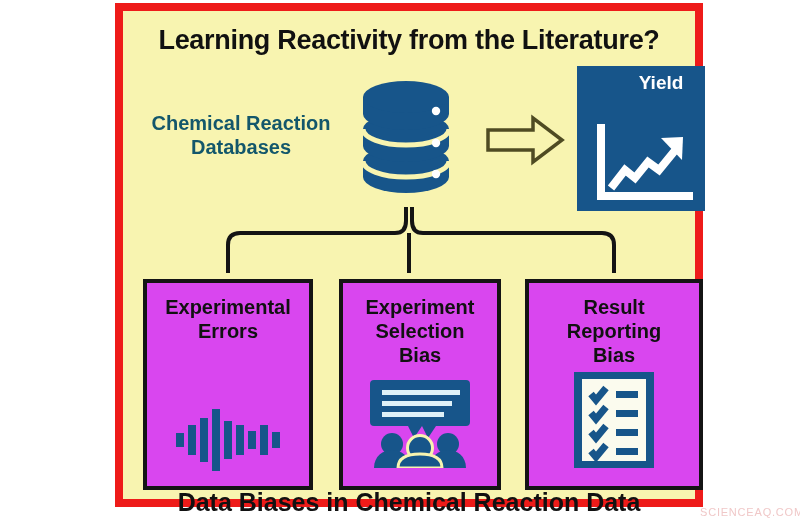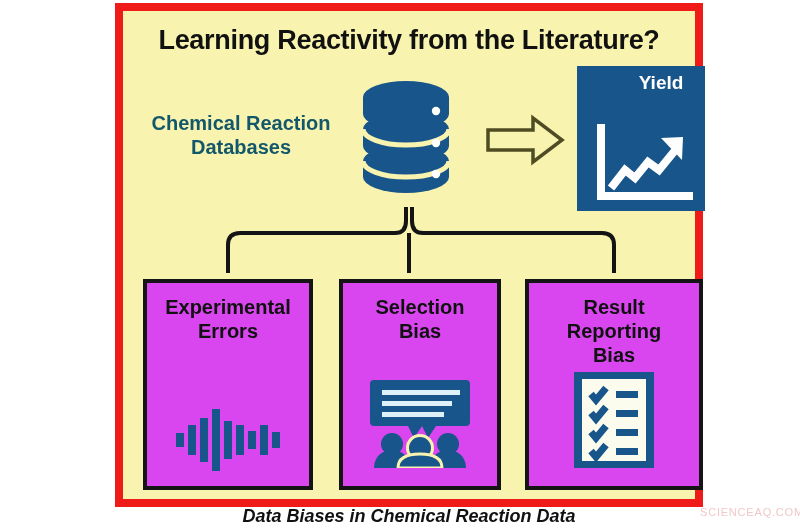--- a/index.html
+++ b/index.html
@@ -172,26 +172,25 @@
   .wave i {
     display: block;
     width: 8px;
     background: #17558a;
   }
 
   
   .caption {
     position: absolute;
     left: 0;
-    top: 495px;
+    top: 477px;
     width: 572px;
     text-align: center;
-    font-size: 18px;
-    font-weight: bold;
-    font-style: italic;
+    font-size: 25px;
+    font-weight: bold;
     color: #111111;
   }
 
   
   .watermark {
     position: absolute;
     left: 700px;
     top: 506px;
     font-size: 11px;
     letter-spacing: 0.8px;
@@ -282,20 +281,21 @@
               <i style="height: 30px;"></i>
               <i style="height: 18px;"></i>
               <i style="height: 30px;"></i>
               <i style="height: 16px;"></i>
             </div>
         </div>
       </div>
 
       <div class="bias-box b2">
         <div class="bias-title">
+          <div>Experiment</div>
           <div>Selection</div>
           <div>Bias</div>
         </div>
         <div class="bias-icon">
           <div>
             <svg width="112" height="90" viewBox="0 0 112 90">
 
               <path d="M10,2 H102 A4,4 0 0 1 106,6 V44 A4,4 0 0 1 102,48 H72
                        L64,60 L58,48 L50,60 L44,48 H10 A4,4 0 0 1 6,44 V6 A4,4 0 0 1 10,2 Z" fill="#17558a"></path>
               <rect x="18" y="12" width="78" height="5" fill="#dff1f8"></rect>

